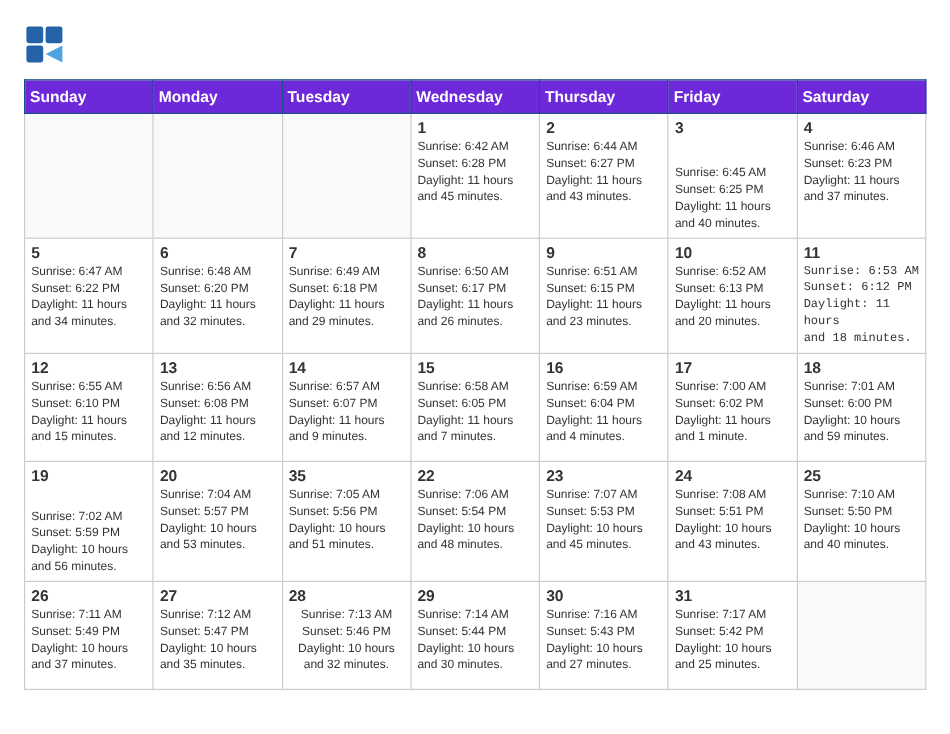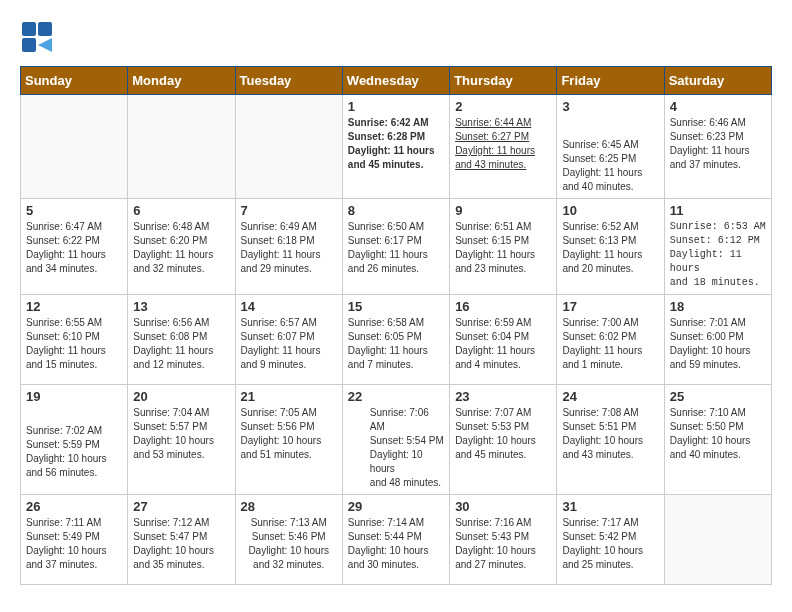--- a/index.html
+++ b/index.html
@@ -32,21 +32,21 @@
     .location {
       font-size: 14px;
       color: #555;
     }
     .calendar {
       width: 100%;
       border-collapse: collapse;
       border: 1px solid #ccc;
     }
     .calendar th {
-      background-color: #a16207;
+      background-color: #6d28d9;
       color: #fff;
       font-size: 13px;
       font-weight: bold;
       padding: 6px 4px;
       text-align: left;
       border: 1px solid #1a4f8a;
     }
     .calendar td {
       vertical-align: top;
       padding: 4px 5px;
@@ -108,28 +108,28 @@
         <th>Saturday</th>
       </tr>
   </thead>
   <tbody id="calendar-body">
   <tr>
         <td class="empty-cell"></td>
         <td class="empty-cell"></td>
         <td class="empty-cell"></td>
         <td>
           <span class="day-num">1</span>
-          <div class="day-info" style="white-space: pre-line; font-weight: bold;">Sunrise: 6:42 AM
+          <div class="day-info" style="white-space: pre-line;">Sunrise: 6:42 AM
 Sunset: 6:28 PM
 Daylight: 11 hours
 and 45 minutes.</div>
         </td>
         <td>
           <span class="day-num">2</span>
-          <div class="day-info" style="white-space: pre-line; text-decoration: underline;">Sunrise: 6:44 AM
+          <div class="day-info" style="white-space: pre-line;">Sunrise: 6:44 AM
 Sunset: 6:27 PM
 Daylight: 11 hours
 and 43 minutes.</div>
         </td>
         <td>
           <span class="day-num">3</span>
           <div class="day-info" style="white-space: pre-line; margin-top: 24px;">Sunrise: 6:45 AM
 Sunset: 6:25 PM
 Daylight: 11 hours
 and 40 minutes.</div>
@@ -253,29 +253,29 @@
 and 56 minutes.</div>
         </td>
         <td>
           <span class="day-num">20</span>
           <div class="day-info" style="white-space: pre-line;">Sunrise: 7:04 AM
 Sunset: 5:57 PM
 Daylight: 10 hours
 and 53 minutes.</div>
         </td>
         <td>
-          <span class="day-num">21</span>
+          <span class="day-num">35</span>
           <div class="day-info" style="white-space: pre-line;">Sunrise: 7:05 AM
 Sunset: 5:56 PM
 Daylight: 10 hours
 and 51 minutes.</div>
         </td>
         <td>
           <span class="day-num">22</span>
-          <div class="day-info" style="white-space: pre-line; margin-left: 22px;">Sunrise: 7:06 AM
+          <div class="day-info" style="white-space: pre-line;">Sunrise: 7:06 AM
 Sunset: 5:54 PM
 Daylight: 10 hours
 and 48 minutes.</div>
         </td>
         <td>
           <span class="day-num">23</span>
           <div class="day-info" style="white-space: pre-line;">Sunrise: 7:07 AM
 Sunset: 5:53 PM
 Daylight: 10 hours
 and 45 minutes.</div>

